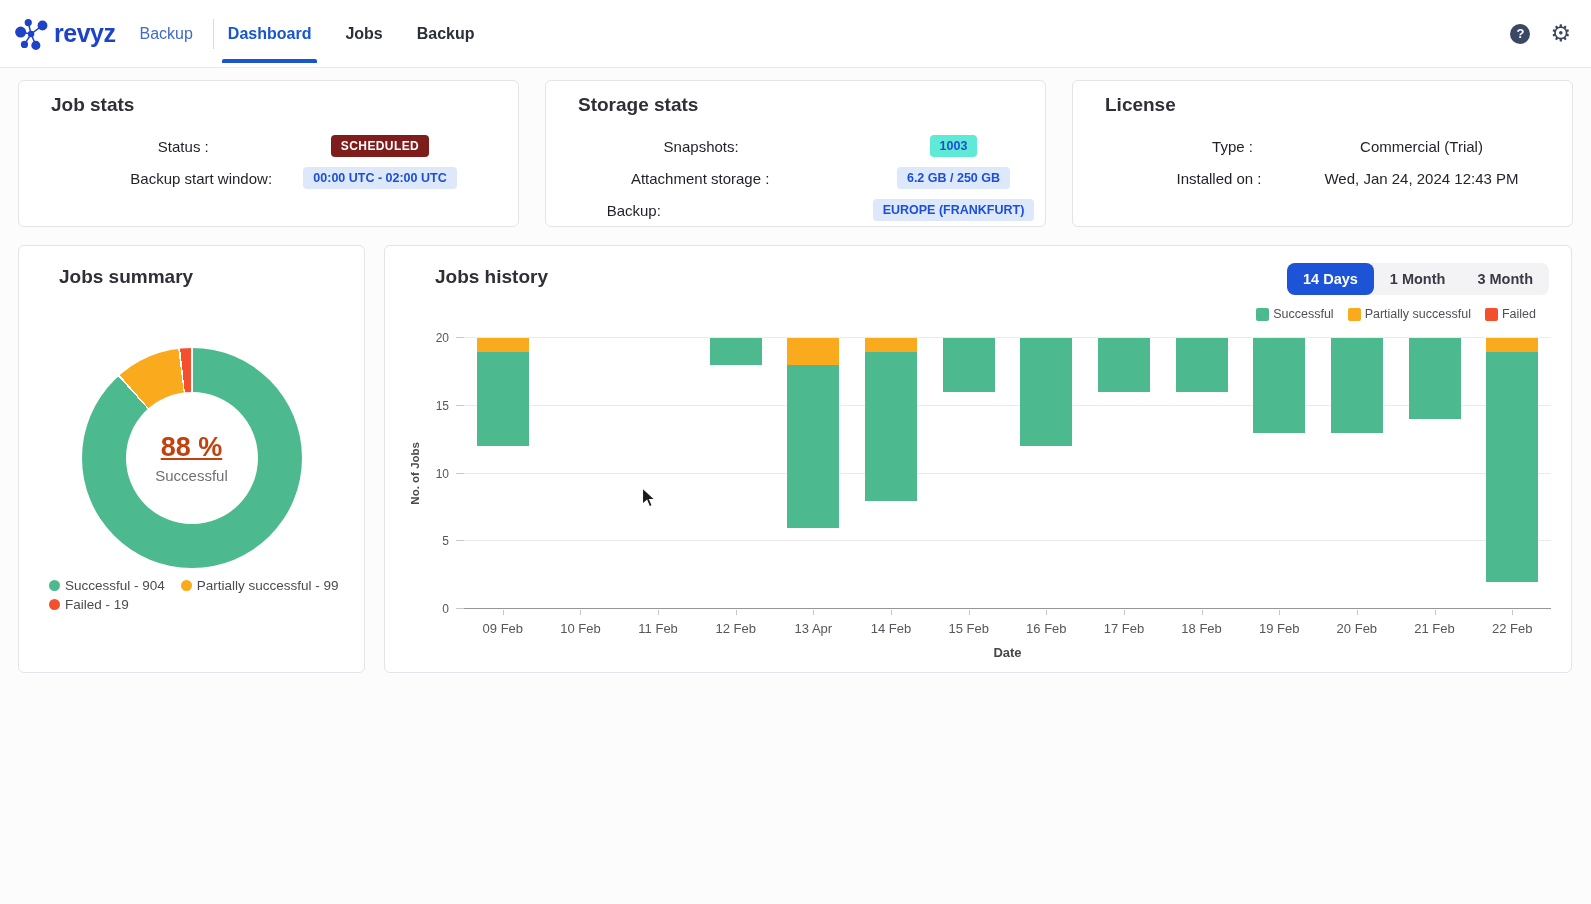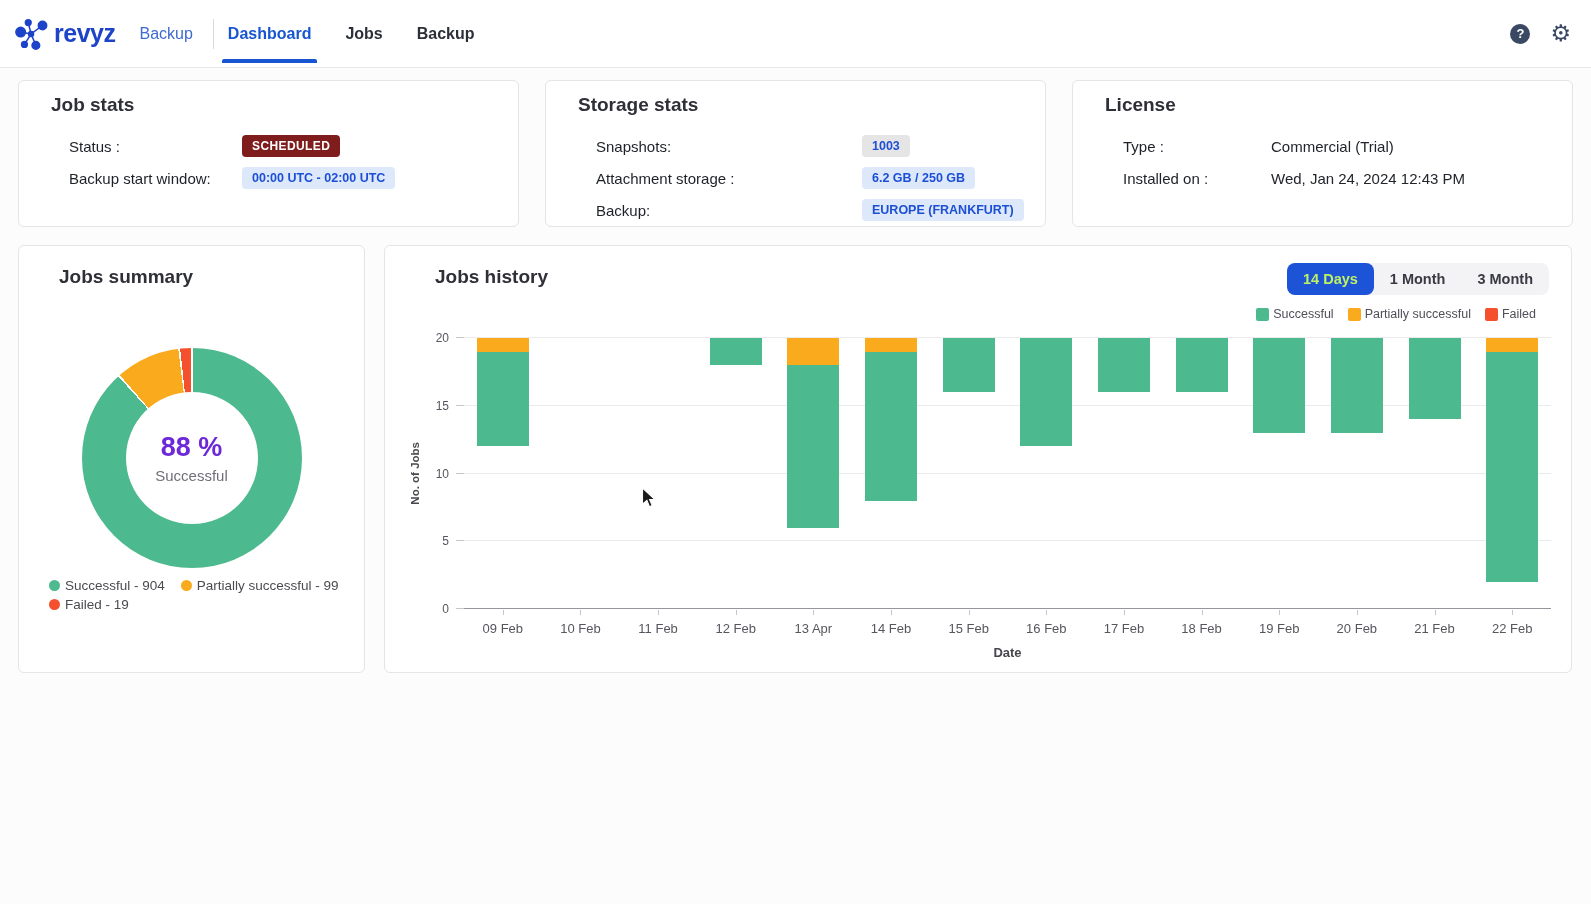--- a/index.html
+++ b/index.html
@@ -41,21 +41,21 @@
 
   
   .card { background:#ffffff; border:1px solid #e4e4e9; border-radius:6px; }
   .row1 {
     position:absolute; top:80px; left:18px; right:18px; height:144px;
     display:grid; grid-template-columns:1fr 1fr 1fr; gap:26px;
   }
   .stat-card { padding:13px 0 0 32px; }
   .card-title { font-size:19px; font-weight:700; color:#2f2f38; line-height:22px; }
   .stat-rows { margin-top:14px; }
-  .stat-row { display:flex; align-items:center; height:32px; padding-left:18px; }
+  .stat-row { display:flex; align-items:center; height:32px; padding-left:18px;justify-content:center; }
   .stat-label { font-size:15px; color:#1f2128; }
   .lw-175 { width:173px; } .lw-266 { width:266px; } .lw-148 { width:148px; }
   .badge-green {
     color:#fff; font-size:12px; font-weight:700; letter-spacing:.4px;
     padding:4px 10px; border-radius:4px;
   }
   .badge-blue { font-size:12.5px; font-weight:700; padding:4px 10px; border-radius:4px; }
   .plain-value { font-size:15px; color:#23252c; }
 
   
@@ -64,41 +64,41 @@
   .summary-card .card-title { margin-left:40px; }
   .donut {
     position:absolute; left:50%; transform:translateX(-50%); top:102px;
     width:220px; height:220px; border-radius:50%; cursor:pointer;
   }
   .donut-hole {
     position:absolute; left:50%; top:50%; transform:translate(-50%,-50%);
     width:132px; height:132px; border-radius:50%; background:#ffffff;
     display:flex; flex-direction:column; align-items:center; justify-content:center;
   }
-  .donut-value { font-size:27px; font-weight:700; color:#6d28d9; }
+  .donut-value { font-size:27px; font-weight:700; color:#c2410c;text-decoration:underline; }
   .donut-sub { font-size:15px; color:#6f6f78; margin-top:4px; }
   .sum-legend {
     position:absolute; left:30px; top:332px; width:300px;
     display:flex; flex-wrap:wrap; column-gap:16px; row-gap:4px;
   }
   .sum-legend-item { display:flex; align-items:center; font-size:13.5px; color:#4b4b52; cursor:pointer; }
   .dot { width:11px; height:11px; border-radius:50%; margin-right:5px; }
 
   .history-card { flex:1; position:relative; }
   .history-title { position:absolute; left:50px; top:20px; }
   .toggle {
     position:absolute; right:22px; top:17px; height:32px;
     background:#f3f3f6; border-radius:8px; display:flex;
   }
   .toggle-btn {
     border:none; background:transparent; height:32px; padding:0 16px;
     font-family:inherit; font-size:14.5px; font-weight:700; color:#3a3a44;
     border-radius:8px; cursor:pointer;
   }
-  .toggle-btn.active { color:#bef264; }
+  .toggle-btn.active { color:#ffffff; }
   .chart-legend {
     position:absolute; right:35px; top:61px;
     display:flex; align-items:center; gap:14px;
     font-size:12.5px; color:#4f4f58;
   }
   .chart-legend-item { display:flex; align-items:center; cursor:pointer; }
   .swatch { width:13px; height:13px; border-radius:2px; margin-right:4px; }
 
   
   .plot { position:absolute; left:79px; right:20px; top:92px; height:271px; }
@@ -188,21 +188,21 @@
         <span class="badge-blue" style="background: rgb(221, 232, 251); color: rgb(28, 79, 214);">00:00 UTC - 02:00 UTC</span>
       </div>
     </div>
   </div>
 
   <div class="card stat-card">
     <div class="card-title">Storage stats</div>
     <div class="stat-rows">
       <div class="stat-row">
         <span class="stat-label lw-266">Snapshots:</span>
-        <span class="badge-blue" style="background: #e5e5e5; color: rgb(28, 79, 214);">1003</span>
+        <span class="badge-blue" style="background: #5eead4; color: rgb(28, 79, 214);">1003</span>
       </div>
       <div class="stat-row">
         <span class="stat-label lw-266">Attachment storage :</span>
         <span class="badge-blue" style="background: rgb(221, 232, 251); color: rgb(28, 79, 214);">6.2 GB / 250 GB</span>
       </div>
       <div class="stat-row">
         <span class="stat-label lw-266">Backup:</span>
         <span class="badge-blue" style="background: rgb(221, 232, 251); color: rgb(28, 79, 214);">EUROPE (FRANKFURT)</span>
       </div>
     </div>

